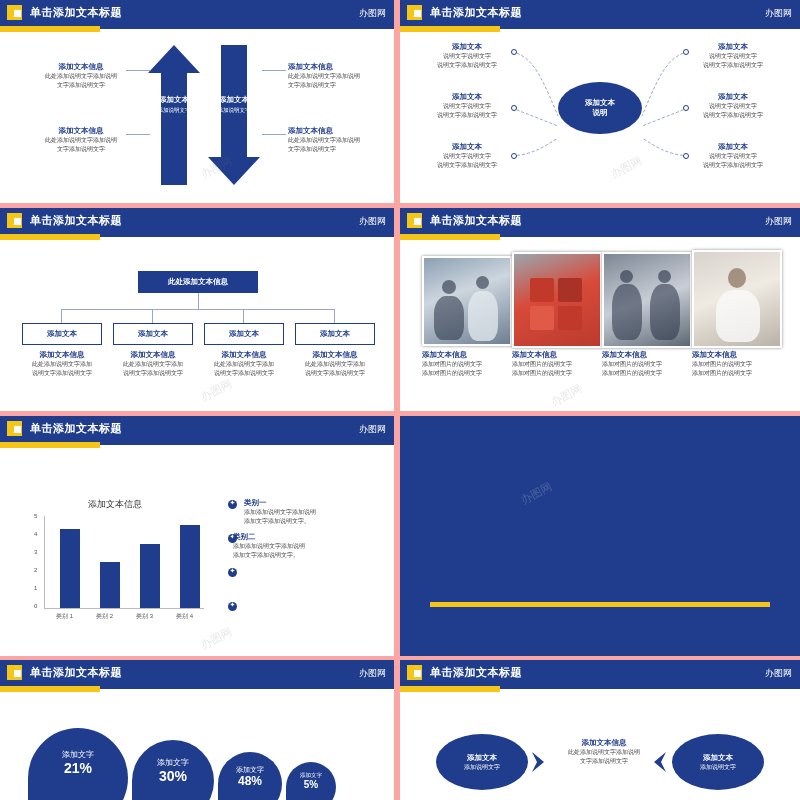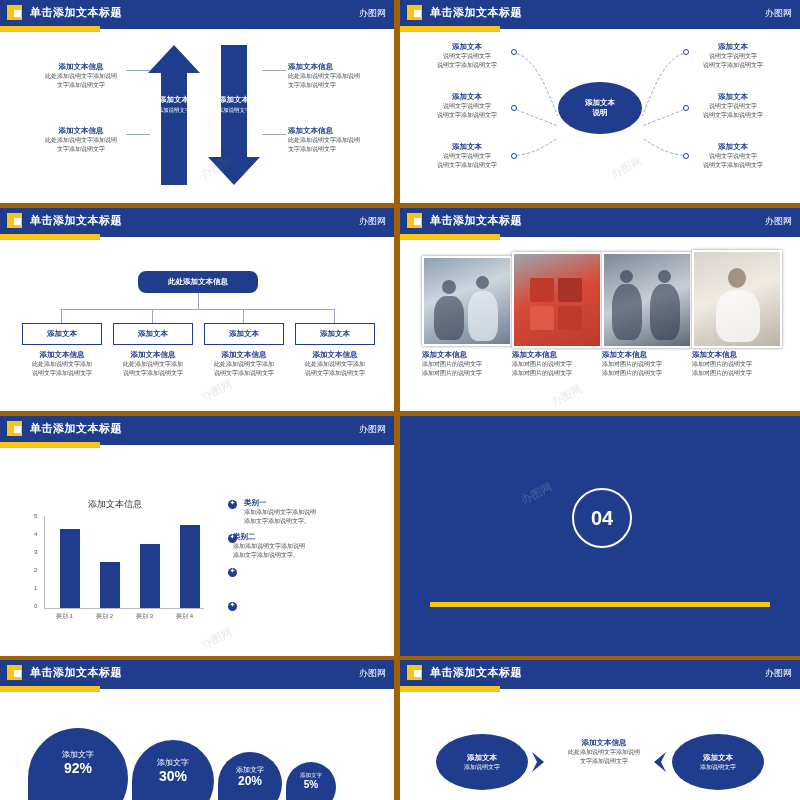--- a/index.html
+++ b/index.html
@@ -1,17 +1,17 @@
 <!DOCTYPE html>
 <html><head>
 <meta charset="utf-8">
 <style>
   html,body{margin:0;padding:0;background:#e9e9e9;}
   body{width:800px;height:800px;font-family:"Liberation Sans","DejaVu Sans",sans-serif;}
-  .sheet{position:relative;width:800px;height:800px;background:#a16207;}
+  .sheet{position:relative;width:800px;height:800px;background:#fca5a5;}
   .slide{position:absolute;background:#fff;overflow:hidden;}
 
   
   .hdr{position:absolute;left:0;top:0;width:100%;height:26px;background:#1f3d8c;}
   .hdr .sq{position:absolute;left:7px;top:5px;width:15px;height:15px;background:#f5c518;}
   .hdr .sq2{position:absolute;left:7px;top:5px;width:7px;height:7px;background:#fff;}
   .hdr .title{position:absolute;left:30px;top:5px;font-size:11px;color:#fff;font-weight:bold;letter-spacing:.5px;}
   .hdr .right{position:absolute;right:8px;top:7px;font-size:9px;color:#fff;}
   .ylinebar{position:absolute;left:0;height:6px;background:#f5c518;}
   .wm{position:absolute;color:rgba(120,120,120,.18);font-size:11px;transform:rotate(-28deg);pointer-events:none;white-space:nowrap;}
@@ -178,21 +178,21 @@
     <div class="hdr">
       <div class="sq">
           <div class="sq2"></div>
         </div>
       <div class="title">单击添加文本标题</div>
       <div class="right">办图网</div>
     </div>
     <div class="ylinebar" style="top:26px;width:100px;"></div>
     <div class="ylinebar" style="top:26px;left:100px;width:294px;height:3px;background:#1f3d8c;"></div>
 
-    <div class="fbox" style="left:138px;top:63px;width:120px;height:22px;border-radius:8px;">此处添加文本信息</div>
+    <div class="fbox" style="left:138px;top:63px;width:120px;height:22px;">此处添加文本信息</div>
     <div class="vline" style="left:198px;top:85px;height:16px;"></div>
     <div class="hline" style="left:61px;top:101px;width:274px;"></div>
     <div class="vline" style="left:61px;top:101px;height:14px;"></div>
     <div class="vline" style="left:152px;top:101px;height:14px;"></div>
     <div class="vline" style="left:243px;top:101px;height:14px;"></div>
     <div class="vline" style="left:334px;top:101px;height:14px;"></div>
 
     <div class="obox" style="left:22px;top:115px;width:78px;height:20px;">添加文本</div>
     <div class="obox" style="left:113px;top:115px;width:78px;height:20px;">添加文本</div>
     <div class="obox" style="left:204px;top:115px;width:78px;height:20px;">添加文本</div>
@@ -322,47 +322,46 @@
       <div class="capt">类别二</div>
       <div class="cap" style="white-space:pre-line;">添加添加说明文字添加说明
 添加文字添加说明文字。</div>
     </div>
     <div class="legend-dot" style="left:228px;top:152px;"></div>
     <div class="legend-dot" style="left:228px;top:186px;"></div>
     <div class="wm" style="left:200px;top:215px;">办图网</div>
   </div>
 
   <div class="slide" style="left:400px;top:416px;width:400px;height:240px;background:#1f3d8c;">
-    <div class="big-circle" style="left:172px;top:72px;width:56px;height:56px;">04</div>
     <div style="position:absolute;left:30px;top:186px;width:340px;height:5px;background:#f5c518;"></div>
     <div class="wm" style="left:120px;top:70px;color:rgba(255,255,255,.18);">办图网</div>
   </div>
 
   <div class="slide" style="left:0;top:660px;width:394px;height:140px;">
     <div class="hdr">
       <div class="sq">
           <div class="sq2"></div>
         </div>
       <div class="title">单击添加文本标题</div>
       <div class="right">办图网</div>
     </div>
     <div class="ylinebar" style="top:26px;width:100px;"></div>
     <div class="ylinebar" style="top:26px;left:100px;width:294px;height:3px;background:#1f3d8c;"></div>
 
     <div class="teardrop" style="left:28px;top:68px;width:100px;height:100px;">
       <div class="pct-t" style="margin-top:22px;">添加文字</div>
-      <div class="pct-n">92%</div>
+      <div class="pct-n">21%</div>
     </div>
     <div class="teardrop" style="left:132px;top:80px;width:82px;height:82px;">
       <div class="pct-t" style="margin-top:18px;">添加文字</div>
       <div class="pct-n">30%</div>
     </div>
     <div class="teardrop" style="left:218px;top:92px;width:64px;height:64px;">
       <div class="pct-t" style="margin-top:14px;font-size:7px;">添加文字</div>
-      <div class="pct-n" style="font-size:12px;">20%</div>
+      <div class="pct-n" style="font-size:12px;">48%</div>
     </div>
     <div class="teardrop" style="left:286px;top:102px;width:50px;height:50px;">
       <div class="pct-t" style="margin-top:10px;font-size:5.5px;">添加文字</div>
       <div class="pct-n" style="font-size:10px;">5%</div>
     </div>
   </div>
 
   <div class="slide" style="left:400px;top:660px;width:400px;height:140px;">
     <div class="hdr">
       <div class="sq">

